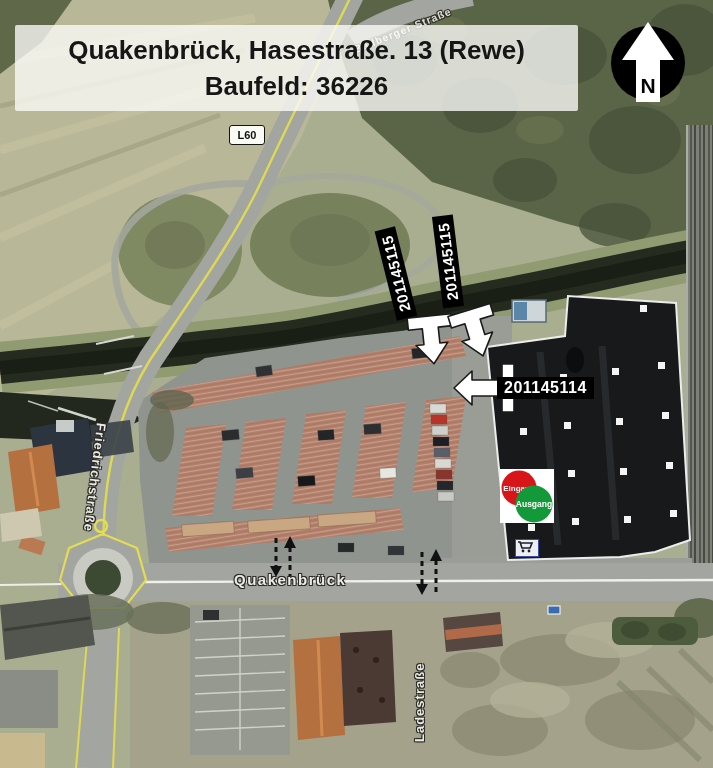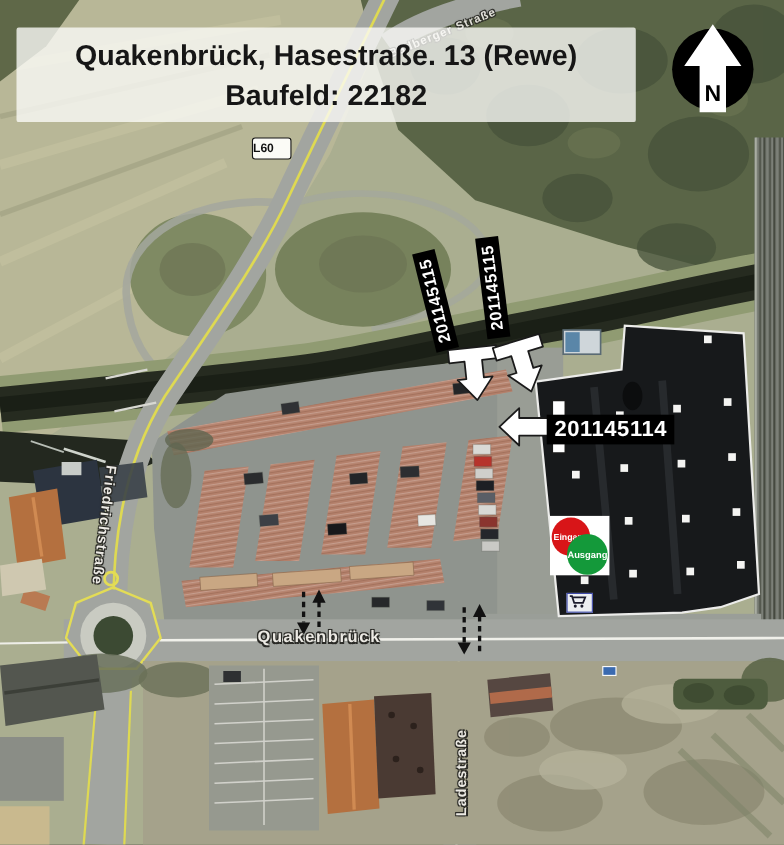--- a/index.html
+++ b/index.html
@@ -20,42 +20,42 @@
   
   #compass{left:609px;top:18px;width:78px;height:92px;z-index:9;}
   #compass .n-label{
     position:absolute;left:0;top:56px;width:78px;text-align:center;
     color:#000;font-weight:bold;font-size:21px;
   }
   
   #l60-badge{
     left:229px;top:125px;width:34px;height:18px;z-index:5;
     background:#fbfbf6;border:1.5px solid #141414;border-radius:3px;
-    color:#111;font-size:11px;font-weight:bold;text-align:left;line-height:18px;
+    color:#111;font-size:11px;font-weight:bold;text-align:center;line-height:18px;
   }
   
   .street-label{
     color:#eceae4;font-weight:bold;white-space:nowrap;z-index:4;
     text-shadow:-1px -1px 0 #2a2a26,1px -1px 0 #2a2a26,-1px 1px 0 #2a2a26,1px 1px 0 #2a2a26,0 0 2px #2a2a26;
   }
   #lbl-top-street{left:352px;top:44px;font-size:10.5px;letter-spacing:1px;
     transform:rotate(-22deg);transform-origin:0 0;opacity:.92;}
   #lbl-friedrichstrasse{left:109px;top:424px;font-size:13px;letter-spacing:1px;
     transform:rotate(97deg);transform-origin:0 0;}
   #lbl-hasestrasse{left:234px;top:571px;font-size:15px;letter-spacing:1.5px;}
   #lbl-ladestrasse{left:412px;top:742px;font-size:13px;letter-spacing:1px;
     transform:rotate(-90deg);transform-origin:0 0;}
   
   .id-label{
     background:#000;color:#fff;font-weight:bold;white-space:nowrap;z-index:7;
     padding:2px 7px;font-size:15px;letter-spacing:0.5px;
   }
   #id-north-left{left:350px;top:263px;transform:rotate(-104deg);}
   #id-north-right{left:402px;top:251px;transform:rotate(-97deg);}
-  #id-west{left:497px;top:377px;font-size:20px;transform:none;z-index:7;}
+  #id-west{left:497px;top:377px;font-size:16px;transform:none;z-index:7;}
   
   #store-marker{left:500px;top:469px;width:54px;height:54px;background:#fff;z-index:7;}
   
   #cart-icon{left:515px;top:539px;width:22px;height:16px;z-index:6;
     background:#eceef2;border:1px solid #3d49a8;}
 </style>
 </head>
 <body>
 
 <div id="stage">
@@ -319,21 +319,21 @@
       <polygon points="284,548 296,548 290,536" stroke="none"></polygon>
       <line x1="422" y1="552" x2="422" y2="584" stroke-dasharray="5,4"></line>
       <polygon points="416,584 428,584 422,595" stroke="none"></polygon>
       <line x1="436" y1="560" x2="436" y2="595" stroke-dasharray="5,4"></line>
       <polygon points="430,561 442,561 436,549" stroke="none"></polygon>
     </g>
   </svg>
 
   <div id="banner" class="overlay">
     <div class="bline">Quakenbrück, Hasestraße. 13 (Rewe)</div>
-    <div class="bline">Baufeld: 22182</div>
+    <div class="bline">Baufeld: 36226</div>
   </div>
 
   <div id="compass" class="overlay">
     <svg width="78" height="92" viewBox="0 0 78 92">
       <circle cx="39" cy="45" r="37" fill="#000"></circle>
       <polygon points="39,4 13,42 27,42 27,84 51,84 51,42 65,42" fill="#fff"></polygon>
     </svg>
     <div class="n-label">N</div>
   </div>
 

